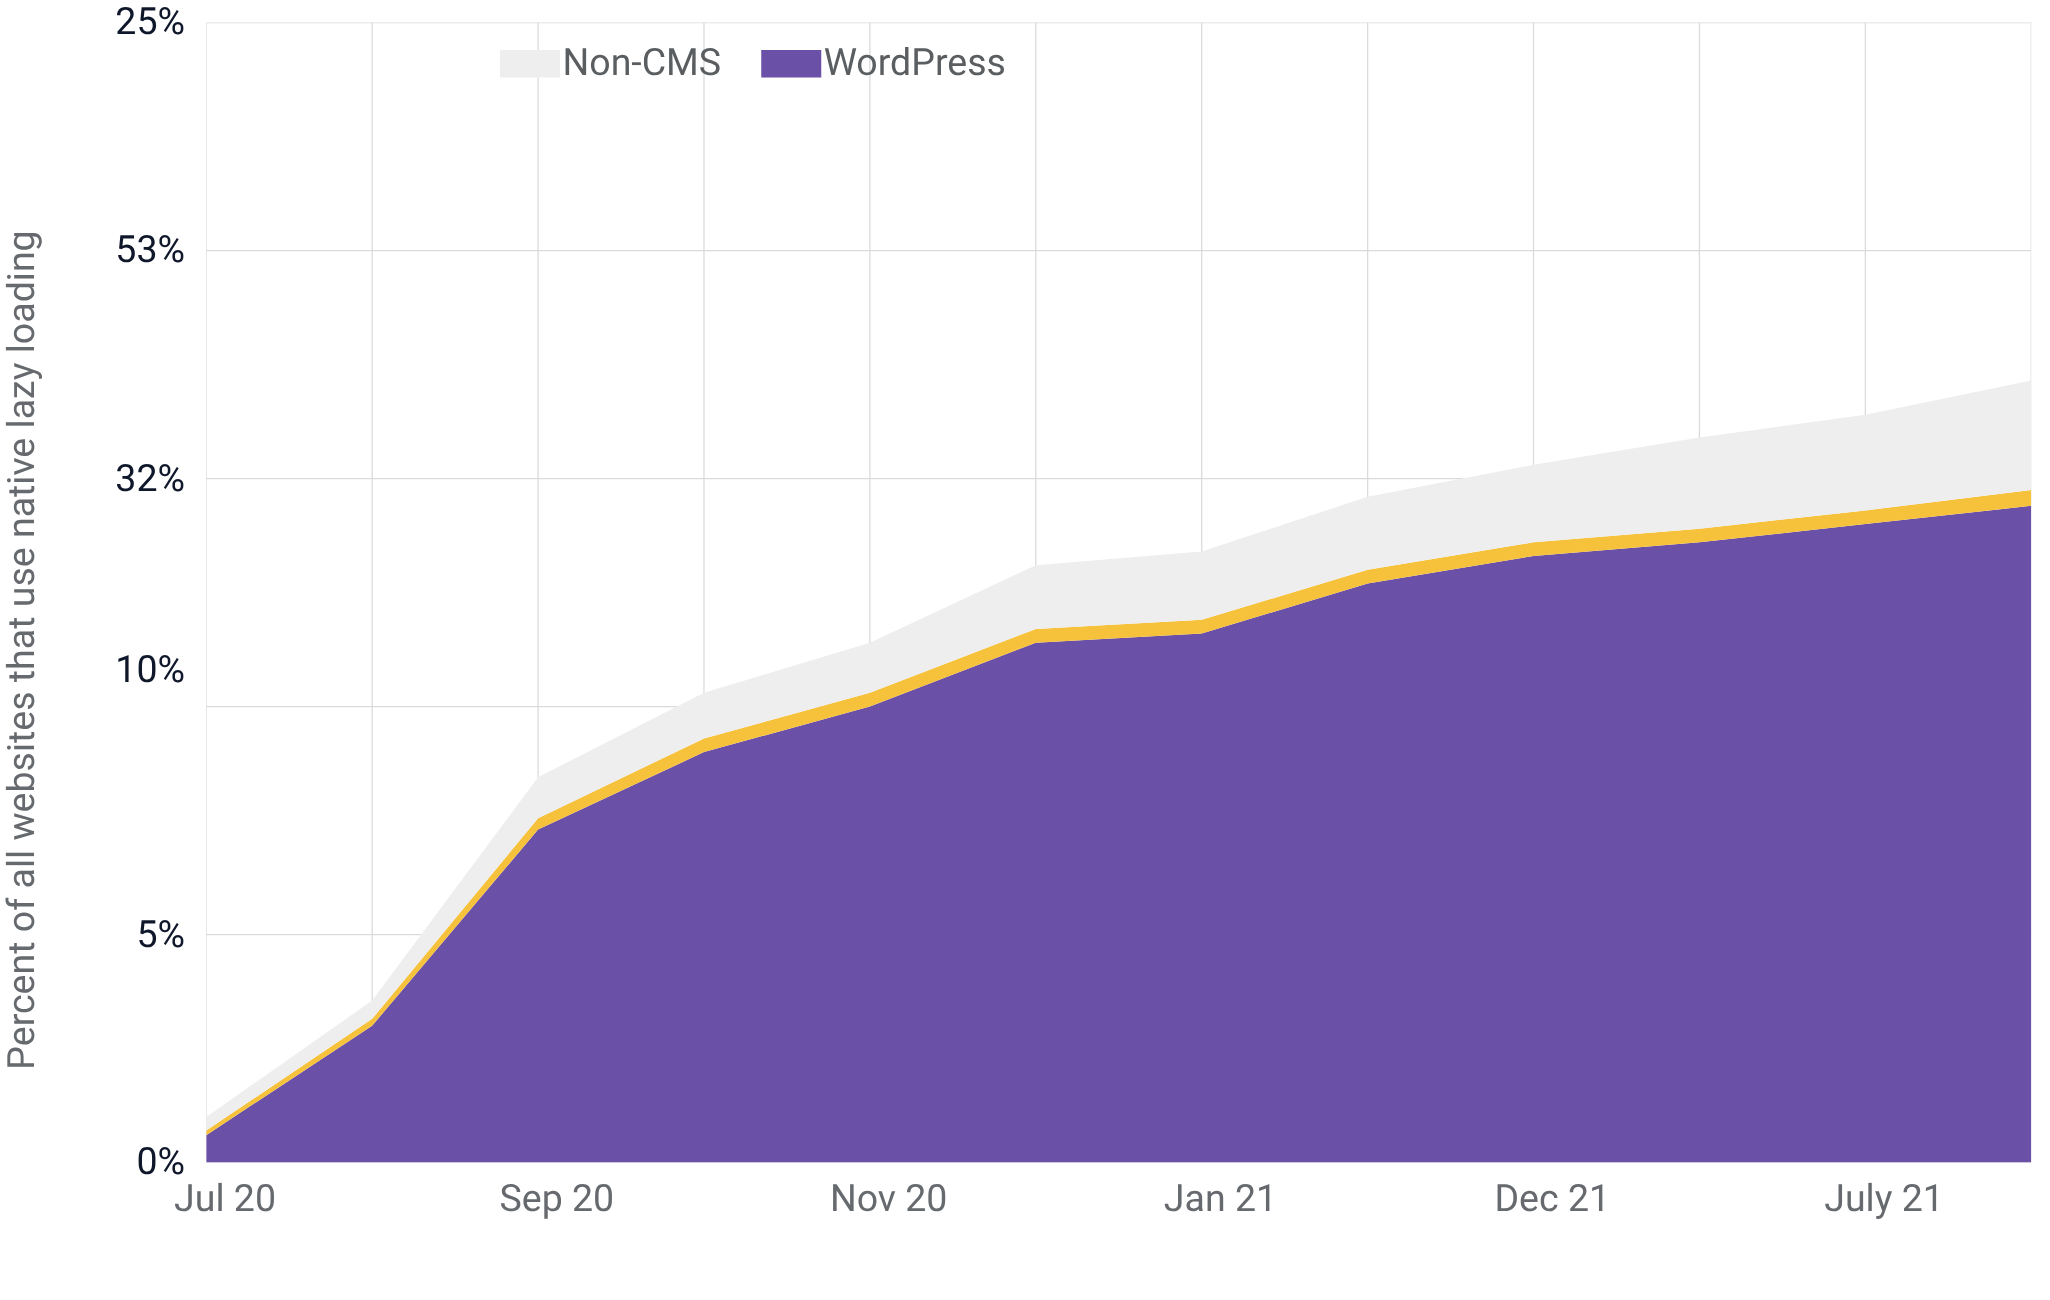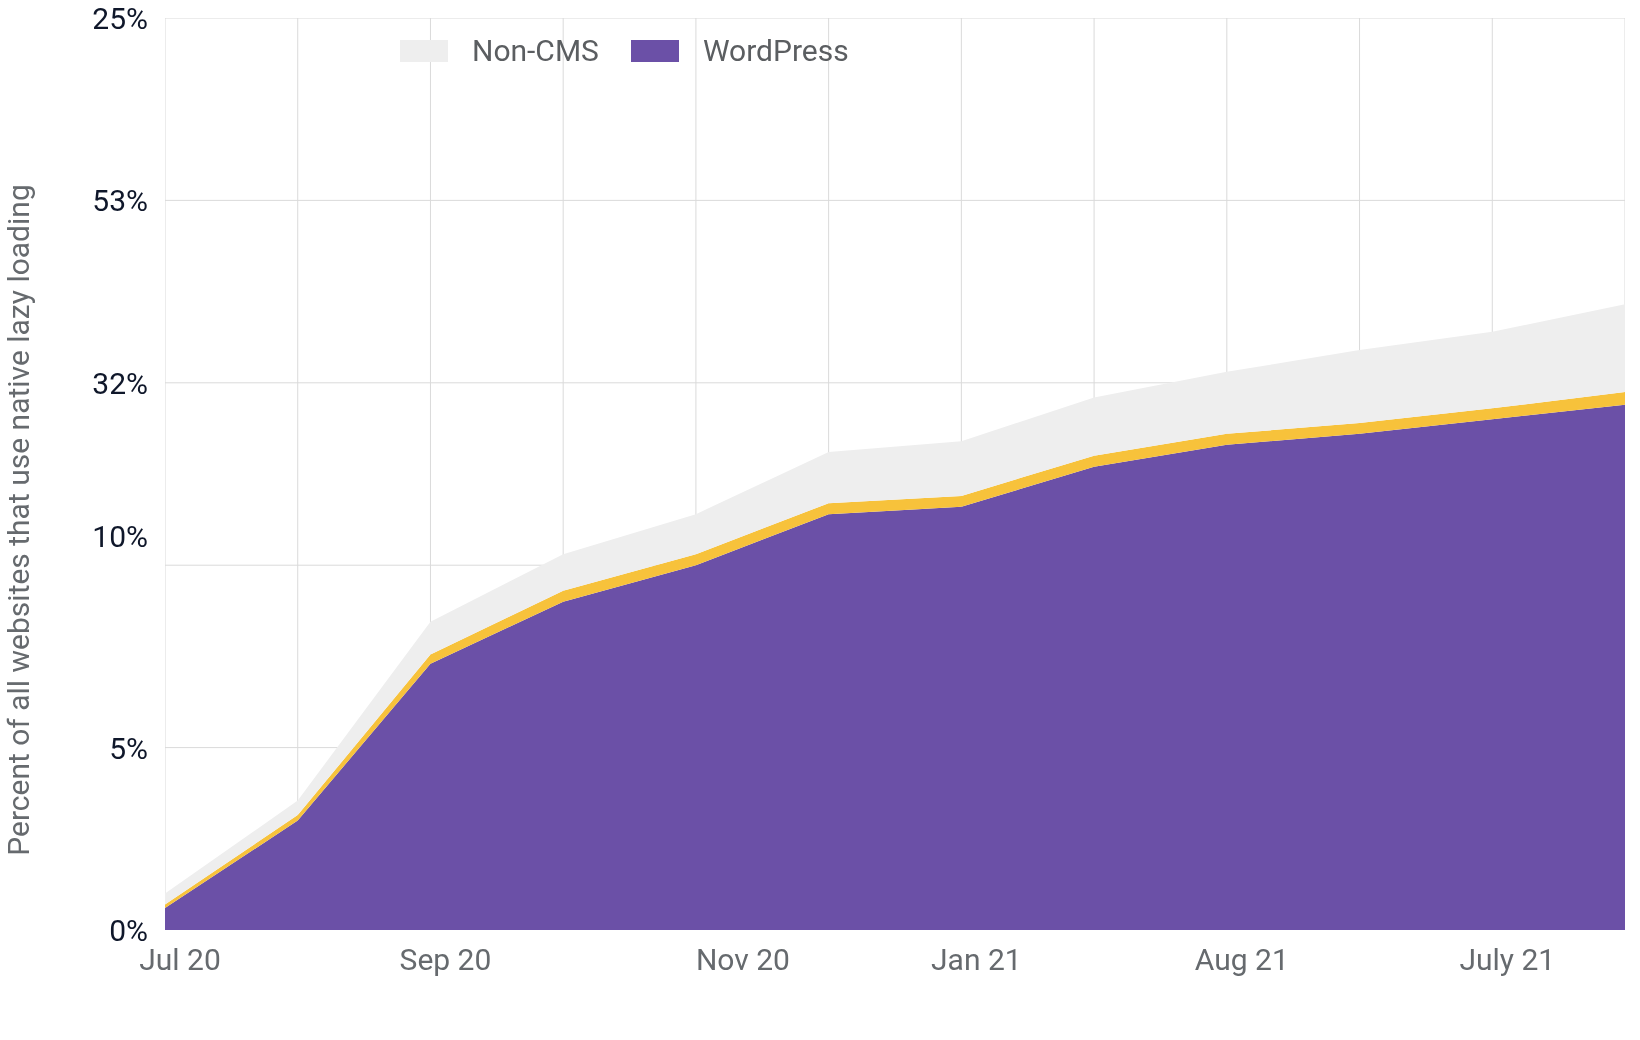--- a/index.html
+++ b/index.html
@@ -76,21 +76,21 @@
     display: flex;
     flex-direction: row;
     gap: 32px;
     font-size: 30px;
     color: #5b5e61;
     align-items: center;
   }
   .legend-item {
     display: flex;
     align-items: center;
-    gap: 24px;
+    gap: 2px;
   }
   .swatch {
     width: 48px;
     height: 22px;
     display: inline-block;
   }
 </style>
 </head>
 <body>
 
@@ -131,23 +131,23 @@
         </g>
         <path d="M0,890.112 L132.72727272727272,802.56 L265.45454545454544,645.696 L398.18181818181813,583.6800000000001 L530.9090909090909,547.2 L663.6363636363636,496.128 L796.3636363636363,488.83200000000005 L929.0909090909091,448.704 L1061.8181818181818,426.816 L1194.5454545454547,415.87199999999996 L1327.2727272727273,401.28 L1460,386.688 L1460,912 L1327.2727272727273,912 L1194.5454545454547,912 L1061.8181818181818,912 L929.0909090909091,912 L796.3636363636363,912 L663.6363636363636,912 L530.9090909090909,912 L398.18181818181813,912 L265.45454545454544,912 L132.72727272727272,912 L0,912 Z" fill="#6b50a7" stroke="none"></path>
         <path d="M0,886.464 L132.72727272727272,797.088 L265.45454545454544,636.576 L398.18181818181813,572.7359999999999 L530.9090909090909,536.256 L663.6363636363636,485.18399999999997 L796.3636363636363,477.888 L929.0909090909091,437.76 L1061.8181818181818,415.87199999999996 L1194.5454545454547,404.92799999999994 L1327.2727272727273,390.3359999999999 L1460,373.9200000000001 L1460,386.688 L1327.2727272727273,401.28 L1194.5454545454547,415.87199999999996 L1061.8181818181818,426.816 L929.0909090909091,448.704 L796.3636363636363,488.83200000000005 L663.6363636363636,496.128 L530.9090909090909,547.2 L398.18181818181813,583.6800000000001 L265.45454545454544,645.696 L132.72727272727272,802.56 L0,890.112 Z" fill="#f7c23b" stroke="none"></path>
         <path d="M0,875.52 L132.72727272727272,782.496 L265.45454545454544,603.744 L398.18181818181813,536.256 L530.9090909090909,496.128 L663.6363636363636,434.11199999999997 L796.3636363636363,423.16799999999995 L929.0909090909091,379.39200000000005 L1061.8181818181818,353.856 L1194.5454545454547,331.96799999999996 L1327.2727272727273,313.72799999999984 L1460,286.36800000000005 L1460,373.9200000000001 L1327.2727272727273,390.3359999999999 L1194.5454545454547,404.92799999999994 L1061.8181818181818,415.87199999999996 L929.0909090909091,437.76 L796.3636363636363,477.888 L663.6363636363636,485.18399999999997 L530.9090909090909,536.256 L398.18181818181813,572.7359999999999 L265.45454545454544,636.576 L132.72727272727272,797.088 L0,886.464 Z" fill="#eeeeee" stroke="none"></path>
       </svg>
   </div>
 
   <div class="x-labels">
       <div class="x-label" style="left: 0px;">Jul 20</div>
       <div class="x-label" style="left: 265.455px;">Sep 20</div>
-      <div class="x-label" style="left: 530.909px; margin-left: 32px;">Nov 20</div>
+      <div class="x-label" style="left: 530.909px;">Nov 20</div>
       <div class="x-label" style="left: 796.364px;">Jan 21</div>
-      <div class="x-label" style="left: 1061.82px;">Aug 21</div>
+      <div class="x-label" style="left: 1061.82px;">Dec 21</div>
       <div class="x-label" style="left: 1327.27px;">July 21</div>
     </div>
 
   <div class="legend">
       <div class="legend-item">
         <span class="swatch" style="background: rgb(238, 238, 238);"></span>
         <span>Non-CMS</span>
       </div>
       <div class="legend-item">
         <span class="swatch" style="background: rgb(107, 80, 167);"></span>

